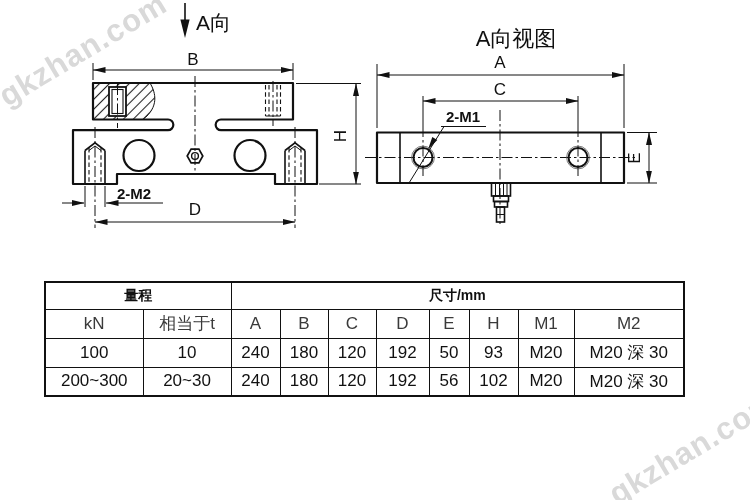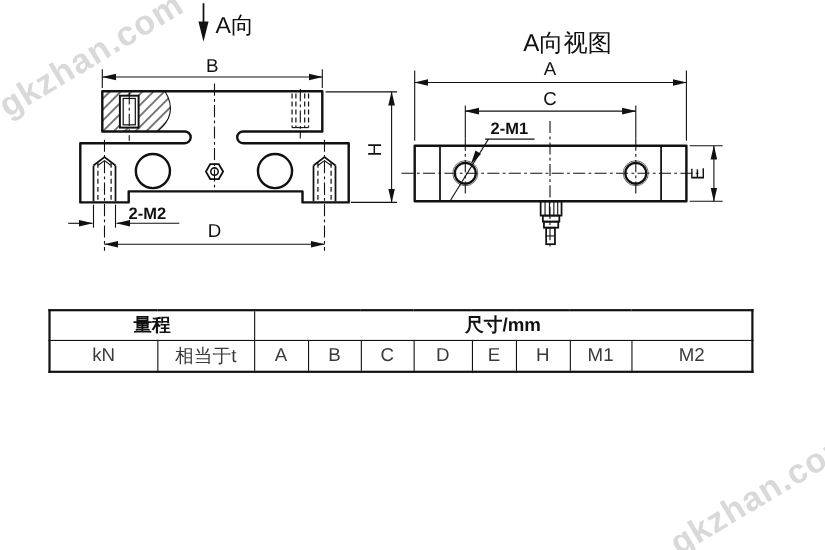--- a/index.html
+++ b/index.html
@@ -20,21 +20,21 @@
   .ol{fill:none;stroke:#111;stroke-width:2.2;stroke-linejoin:round;}
   .md{fill:none;stroke:#111;stroke-width:1.6;}
   .thin{fill:none;stroke:#111;stroke-width:1;}
   .dash{fill:none;stroke:#111;stroke-width:1.1;stroke-dasharray:4.5 2.8;}
   .cl{fill:none;stroke:#111;stroke-width:1;stroke-dasharray:11 3 2.5 3;}
   .dim{fill:none;stroke:#111;stroke-width:1;}
   #spec-table{position:absolute;left:44px;top:281px;z-index:1;border-collapse:collapse;
       table-layout:fixed;width:639px;font-size:17px;color:#111;border:2.5px solid #111;}
   #spec-table th,#spec-table td{border:1.6px solid #111;text-align:center;vertical-align:middle;
       padding:0;font-weight:normal;overflow:hidden;white-space:nowrap;}
-  #spec-table .ghead{font-weight:bold;font-size:17px;}
+  #spec-table .ghead{font-weight:bold;font-size:14px;}
   #spec-table .chead{color:#3a3a3a;}
   tr.r1{height:27px;} tr.r2{height:29px;margin-left:36px;} tr.r3{height:28px;} tr.r4{height:29px;} tr.r5{height:29px;}
 </style>
 </head>
 <body>
 
 <div id="page">
 
   <div id="wm1" class="wm">gkzhan.com</div>
   <div id="wm2" class="wm">gkzhan.com</div>
@@ -226,16 +226,40 @@
       <th class="chead">相当于t</th>
       <th class="chead">A</th>
       <th class="chead">B</th>
       <th class="chead">C</th>
       <th class="chead">D</th>
       <th class="chead">E</th>
       <th class="chead">H</th>
       <th class="chead">M1</th>
       <th class="chead">M2</th>
     </tr>
+    <tr class="r4">
+      <td>100</td>
+      <td>10</td>
+      <td>240</td>
+      <td>180</td>
+      <td>120</td>
+      <td>192</td>
+      <td>50</td>
+      <td>93</td>
+      <td>M20</td>
+      <td>M20 深 30</td>
+    </tr>
+    <tr class="r5">
+      <td>200~300</td>
+      <td>20~30</td>
+      <td>240</td>
+      <td>180</td>
+      <td>120</td>
+      <td>192</td>
+      <td>56</td>
+      <td>102</td>
+      <td>M20</td>
+      <td>M20 深 30</td>
+    </tr>
   </tbody>
     </table>
 
 </div>
 
 </body></html>

